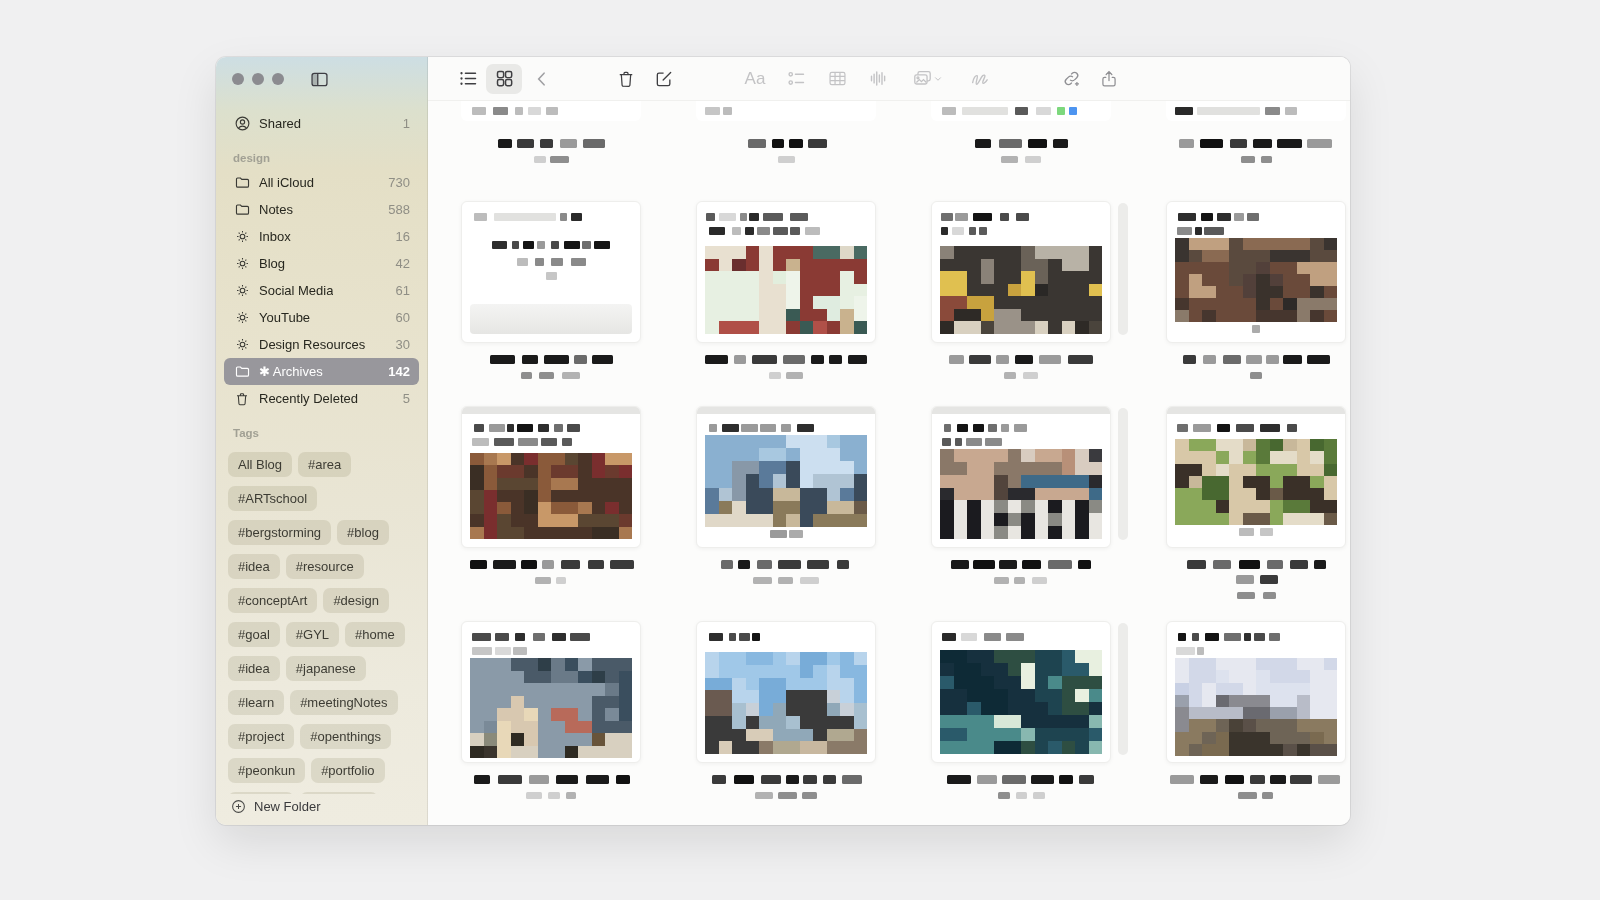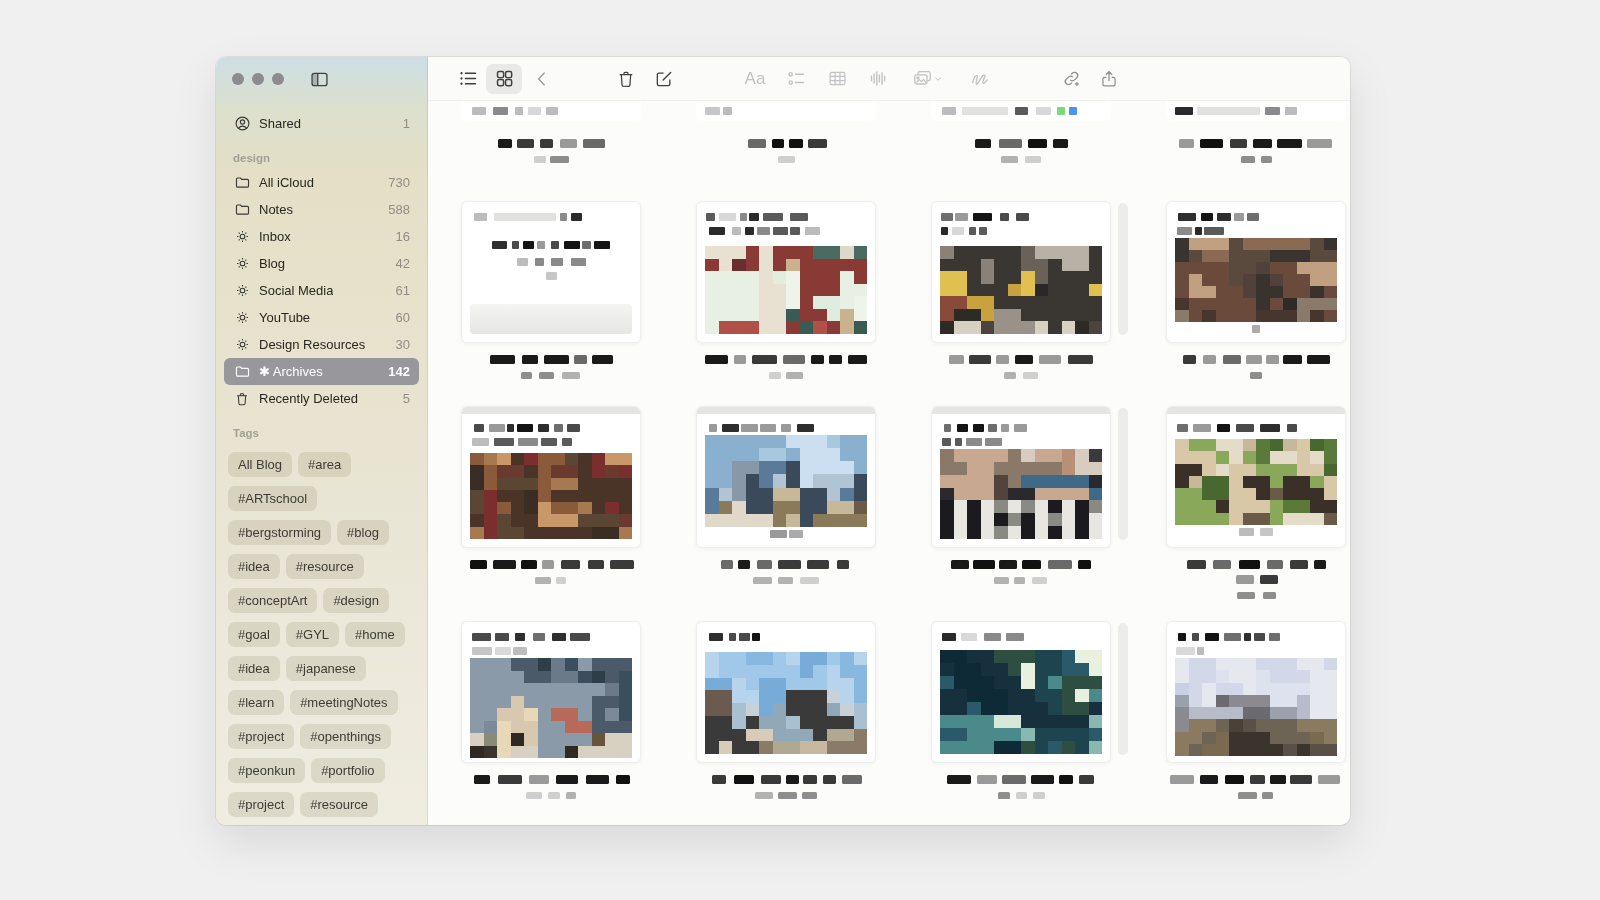--- a/index.html
+++ b/index.html
@@ -219,20 +219,29 @@
         <span class="tag-pill">#learn</span>
         <span class="tag-pill">#meetingNotes</span>
         <span class="tag-pill">#project</span>
         <span class="tag-pill">#openthings</span>
         <span class="tag-pill">#peonkun</span>
         <span class="tag-pill">#portfolio</span>
         <span class="tag-pill">#project</span>
         <span class="tag-pill">#resource</span>
       </div>
 
+    <div class="newfolder">
+      <span class="nf-ic">
+        <svg viewBox="0 0 24 24" width="17" height="17" fill="none" stroke="currentColor" stroke-width="1.5">
+          <circle cx="12" cy="12" r="8.3"></circle>
+            <path d="M12 8.4v7.2M8.4 12h7.2"></path>
+        </svg>
+      </span>
+      <span>New Folder</span>
+    </div>
   </aside>
 
   <main class="content">
     <div class="toolbar">
       <button class="tb-btn">
         <svg viewBox="0 0 24 24" width="21" height="21" fill="none" stroke="currentColor">
           <path d="M4 6h.01M4 12h.01M4 18h.01" stroke-width="2.6" stroke-linecap="round"></path>
           <path d="M8.5 6H20M8.5 12H20M8.5 18H20" stroke-width="1.7" stroke-linecap="round"></path>
         </svg>
       </button>

